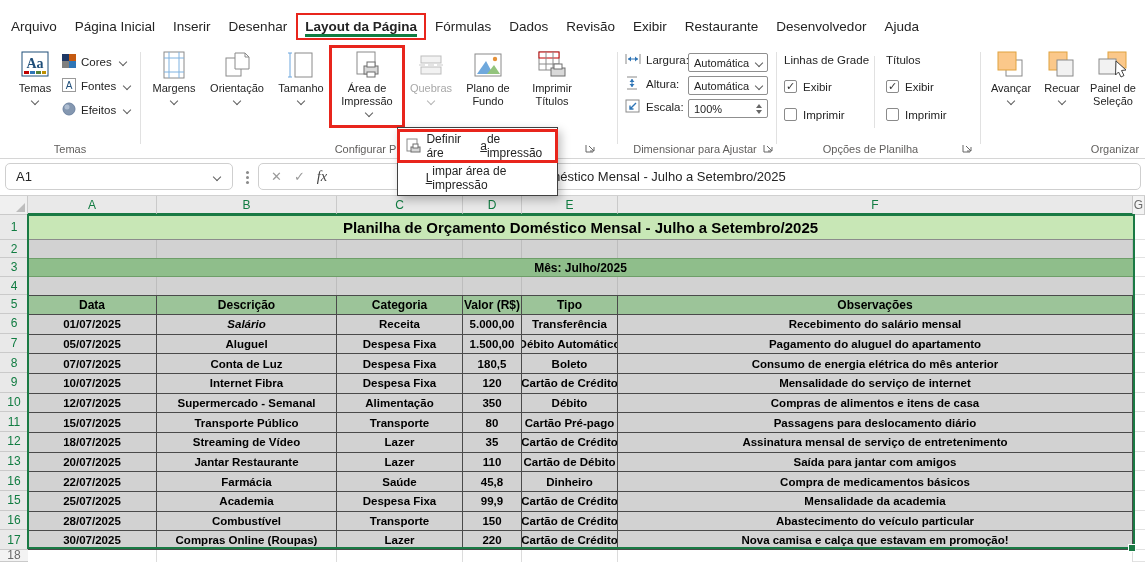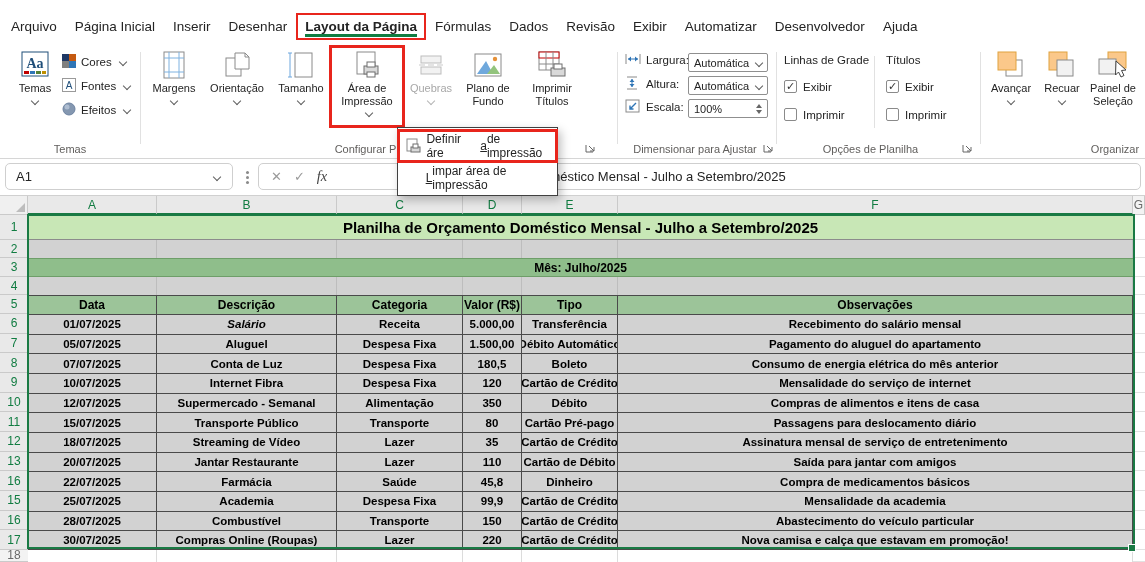--- a/index.html
+++ b/index.html
@@ -94,21 +94,21 @@
 <div class="tabbar" id="tabs">
     <div class="tab">Arquivo</div>
     <div class="tab">Página Inicial</div>
     <div class="tab">Inserir</div>
     <div class="tab">Desenhar</div>
     <div class="tab active">Layout da Página</div>
     <div class="tab">Fórmulas</div>
     <div class="tab">Dados</div>
     <div class="tab">Revisão</div>
     <div class="tab">Exibir</div>
-    <div class="tab">Automatizar</div>
+    <div class="tab">Restaurante</div>
     <div class="tab">Desenvolvedor</div>
     <div class="tab">Ajuda</div>
   </div>
 
 <div class="ribbon">
 
   <div class="lbtn" style="left:12px;width:46px">
     <span class="ic">
       <svg width="30" height="30">
           <rect x="2" y="2" width="26" height="24" fill="#fff" stroke="#1f4e79"></rect>

